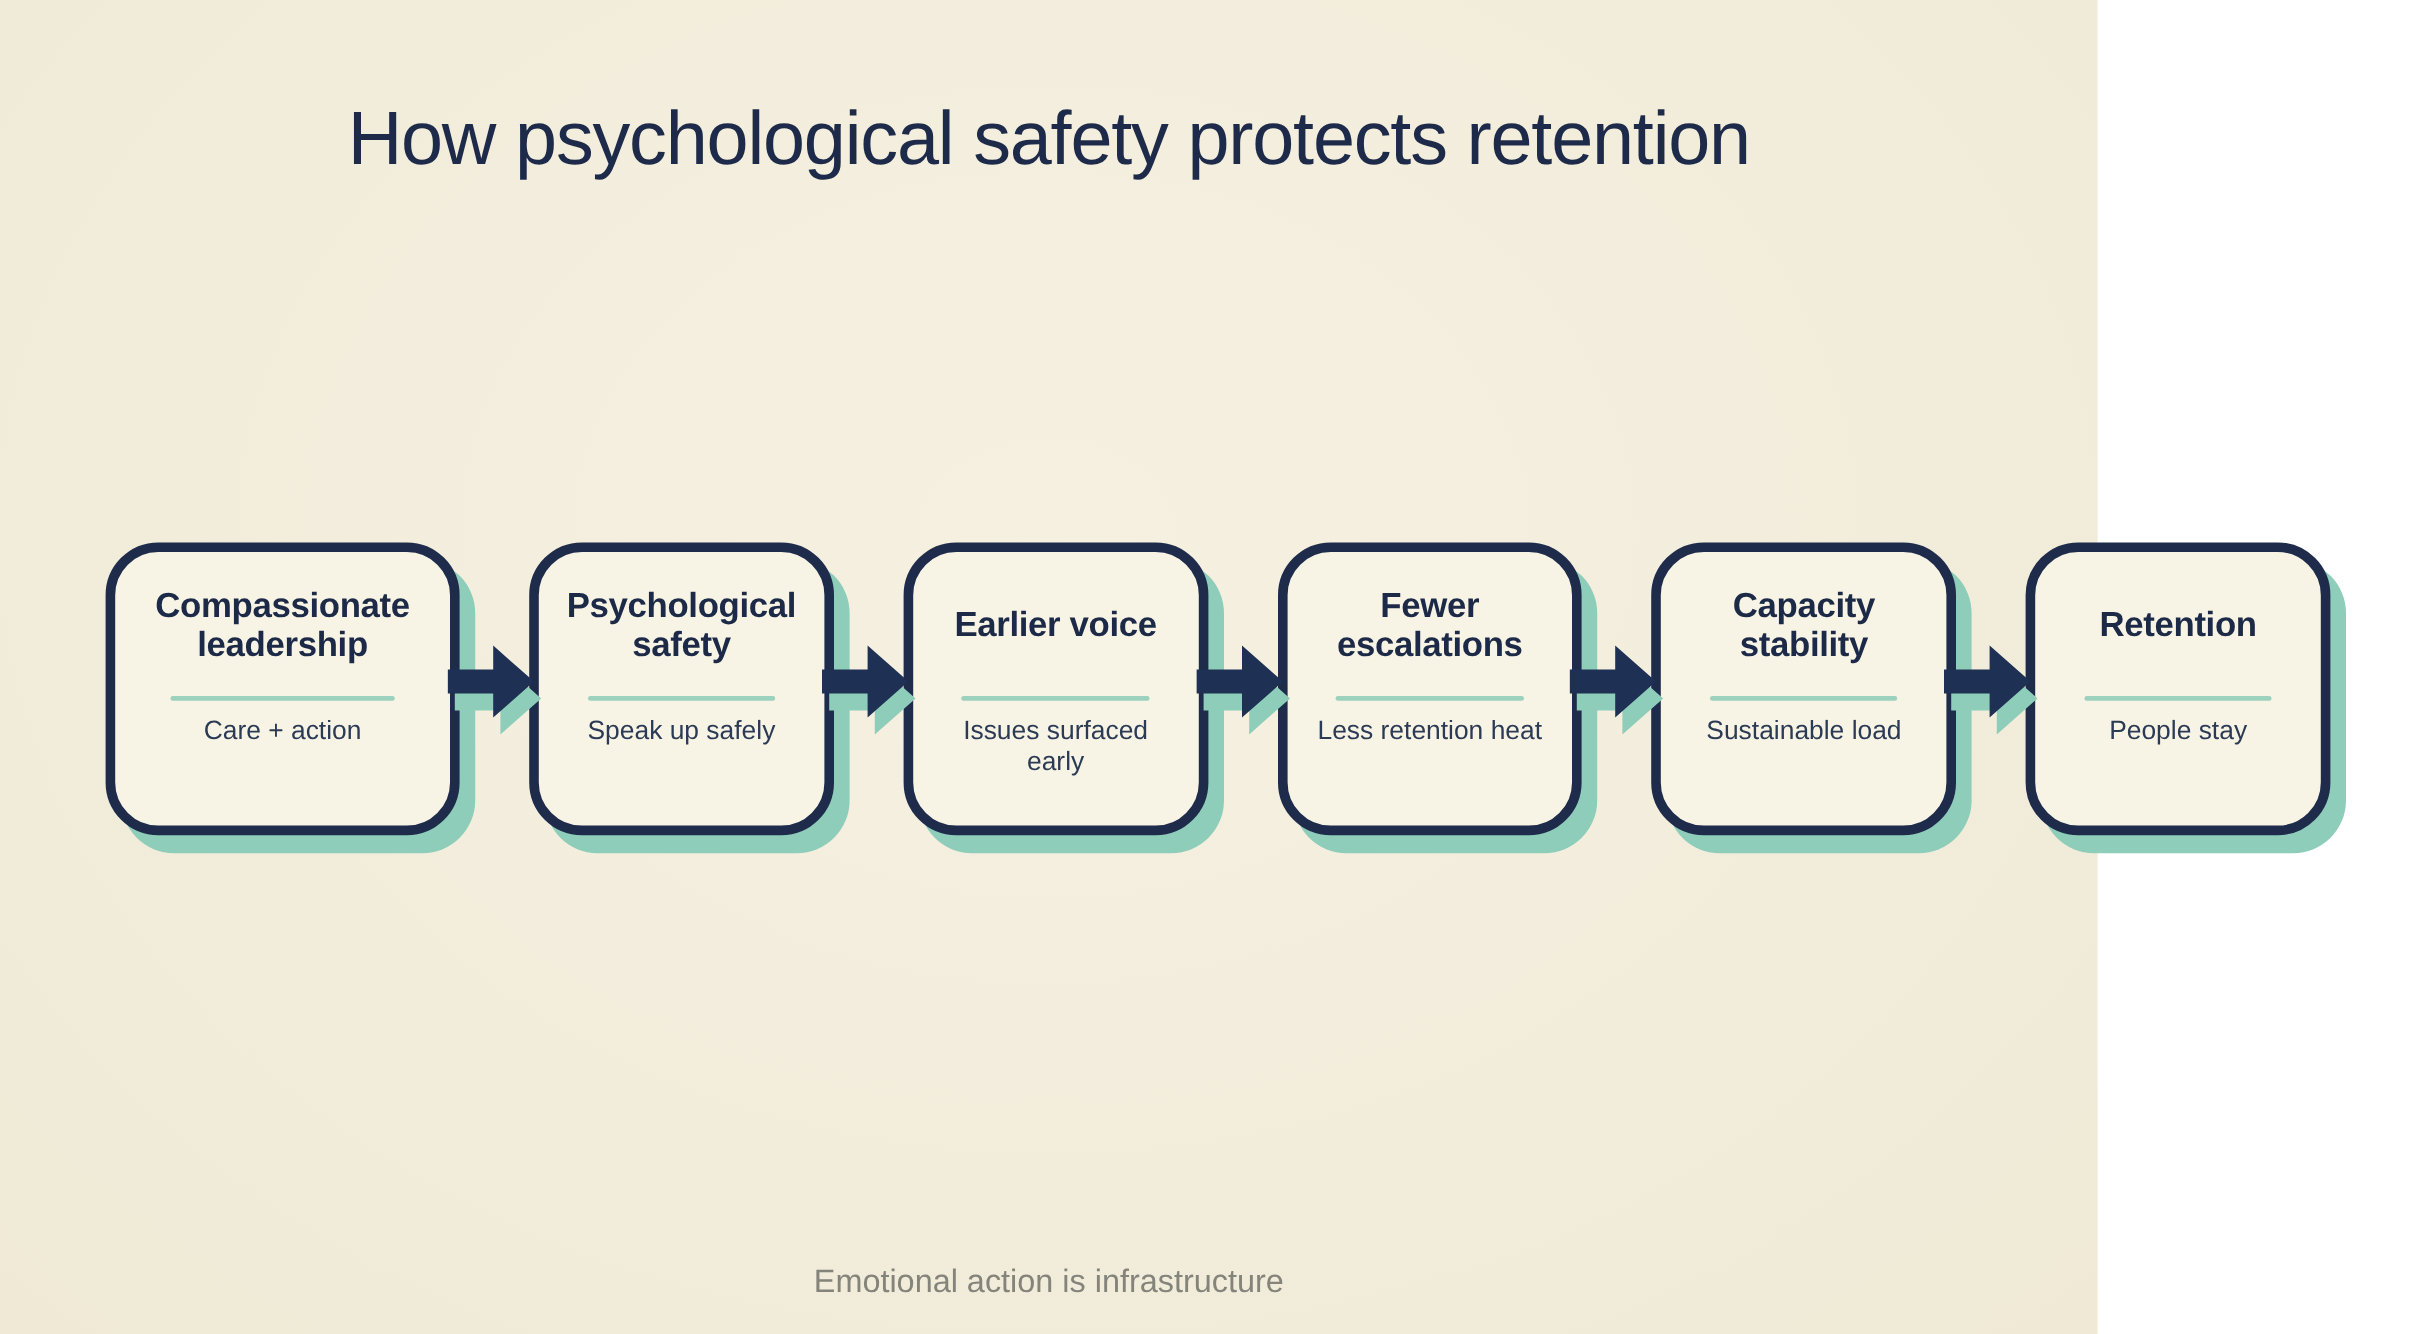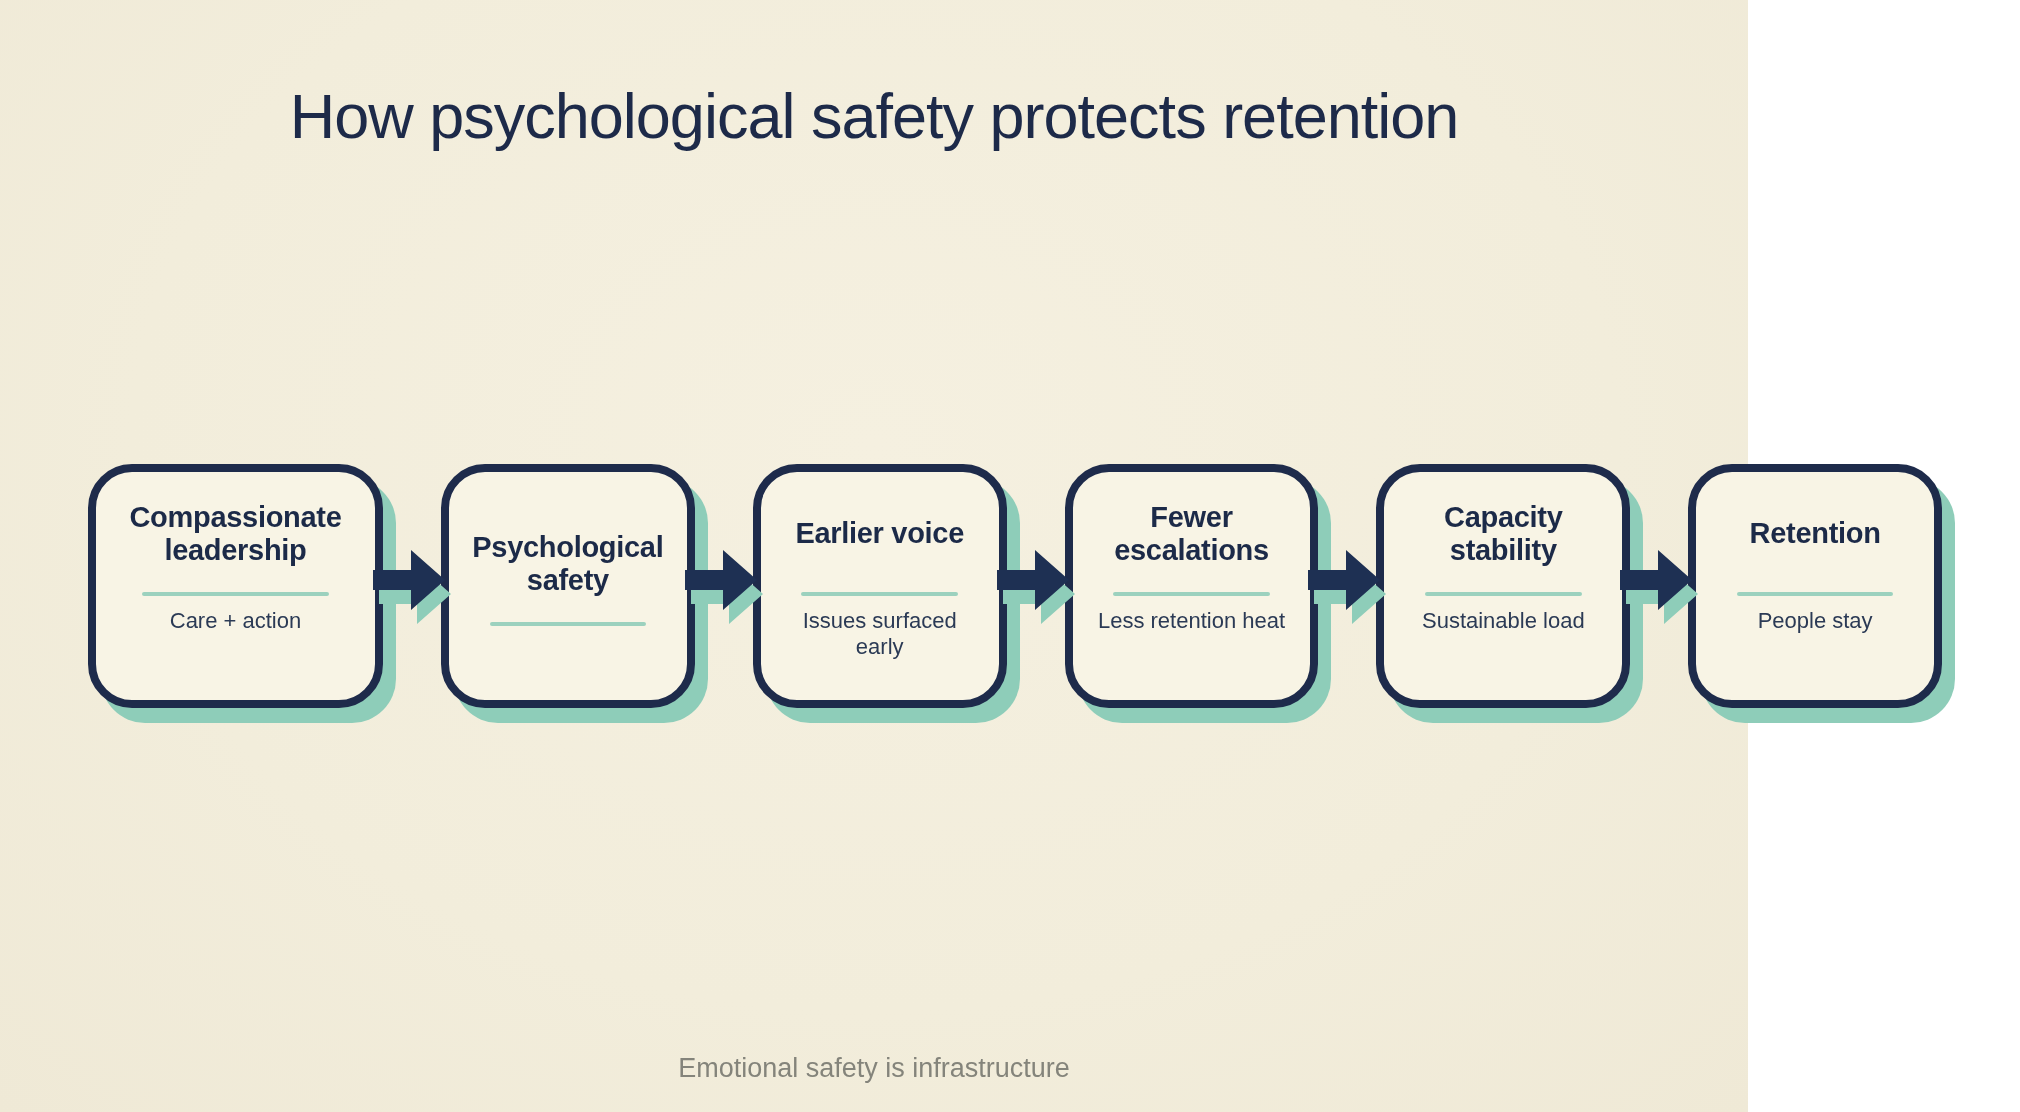--- a/index.html
+++ b/index.html
@@ -20,26 +20,27 @@
     left: 0;
     width: 100%;
     text-align: center;
     font-size: 63px;
     font-weight: 500;
     letter-spacing: -1px;
     color: #1d2a49;
   }
   .flow {
     position: absolute;
-    top: 464px;
+    top: 452px;
     left: 88px;
     width: 1854px;
     height: 244px;
     display: flex;
     align-items: stretch;
+    justify-content: flex-end;
   }
   .node {
     flex: 1 1 0;
     border: 8px solid #1e2b4b;
     border-radius: 44px;
     background: #f8f4e5;
     box-shadow: 13px 15px 0 #8ecdb9;
     display: flex;
     flex-direction: column;
     align-items: center;
@@ -117,20 +118,21 @@
     <svg class="arrow" viewBox="0 0 78 84" aria-hidden="true">
       <g>
           <path d="M0 34 L38 34 L38 14 L72 44 L38 74 L38 54 L0 54 Z" fill="#8ecdb9" transform="translate(6,8)"></path>
       <path d="M0 28 L38 28 L38 8 L72 38 L38 68 L38 48 L0 48 Z" fill="#1e3053"></path>
         </g>
     </svg>
 
     <div class="node">
       <div class="node-title">Psychological safety</div>
       <div class="node-divider"></div>
+      <div class="node-subtitle">Speak up safely</div>
     </div>
 
     <svg class="arrow" viewBox="0 0 78 84" aria-hidden="true">
       <g>
           <path d="M0 34 L38 34 L38 14 L72 44 L38 74 L38 54 L0 54 Z" fill="#8ecdb9" transform="translate(6,8)"></path>
       <path d="M0 28 L38 28 L38 8 L72 38 L38 68 L38 48 L0 48 Z" fill="#1e3053"></path>
         </g>
     </svg>
 
     <div class="node">
@@ -173,15 +175,15 @@
     </svg>
 
     <div class="node">
       <div class="node-title">Retention</div>
       <div class="node-divider"></div>
       <div class="node-subtitle">People stay</div>
     </div>
 
   </div>
 
-  <div class="footer">Emotional safety is infrastructure</div>
+  <div class="footer">Emotional action is infrastructure</div>
 
 </div>
 
 </body></html>

